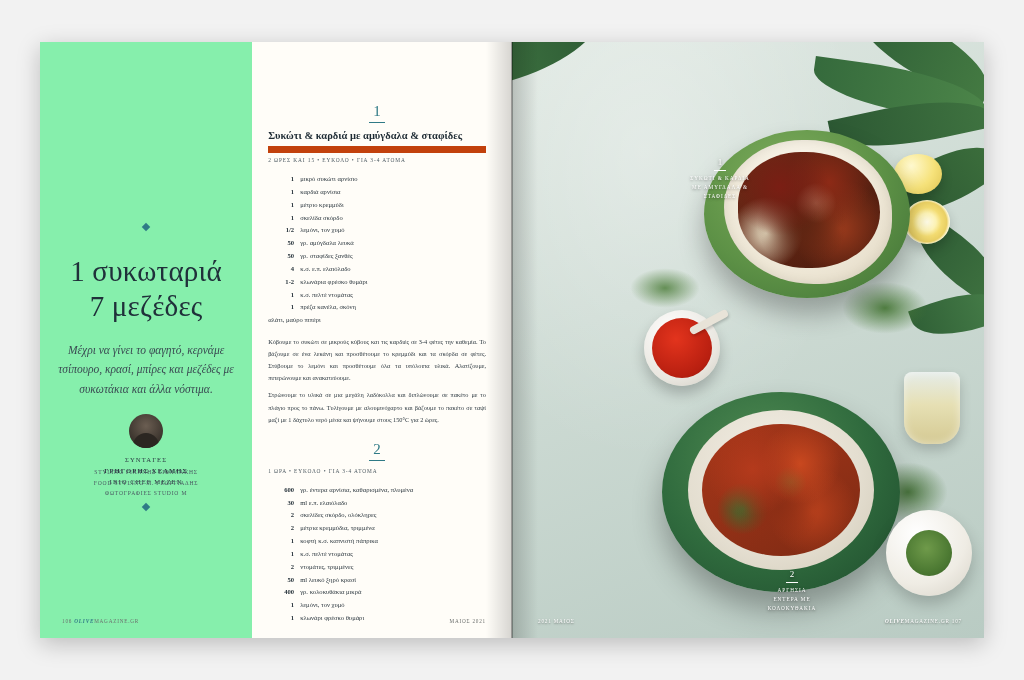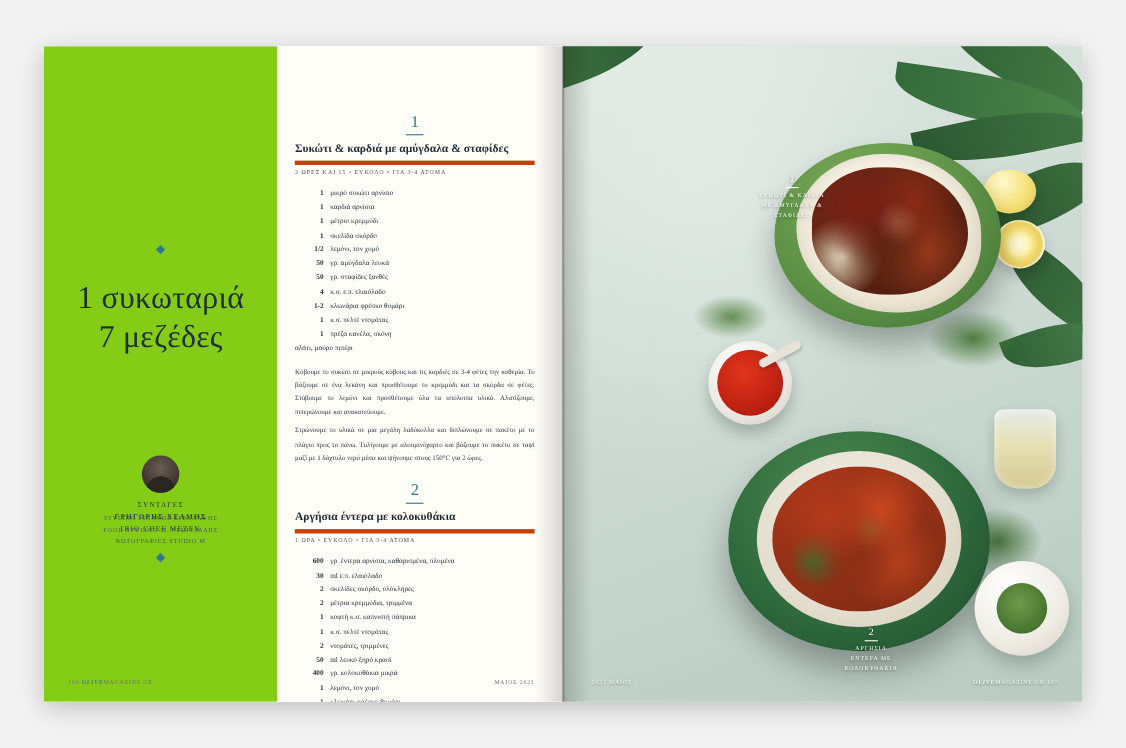--- a/index.html
+++ b/index.html
@@ -25,21 +25,21 @@
     display:flex;
     overflow:hidden;
   }
   .left-page:after{ 
     content:"";position:absolute;right:0;top:0;width:26px;height:100%;
     background:linear-gradient(to right, rgba(0,0,0,0) 0%, rgba(0,0,0,.16) 100%);
     pointer-events:none;
   }
   .col-intro{
     width:224px;
-    background:#84cc16;
+    background:#86efac;
     position:relative;
     padding:0;
   }
   .diamond{
     position:absolute;left:50%;transform:translateX(-50%) rotate(45deg);
     width:6px;height:6px;background:#2f7a86;
   }
   .d1{top:182px;}
   .d2{top:462px;}
   .title-block{
@@ -90,21 +90,21 @@
   .num-badge{text-align:center;margin-bottom:7px;}
   .num-badge .n{
     font-family:"Liberation Serif", serif;
     font-size:15px;color:#2f7a86;line-height:1;
   }
   .num-badge .bar{
     width:16px;height:1px;background:#2f7a86;margin:3px auto 0 auto;
   }
   .recipe-title{
     font-size:10.5px;font-weight:bold;color:#1d2a33;
-    border-bottom:4px solid #c2410c;
+    border-bottom:7px solid #c2410c;
     padding-bottom:5px;margin-bottom:4px;
   }
   .recipe-meta{
     font-size:5.4px;letter-spacing:.9px;color:#4d5a62;
     text-transform:uppercase;margin-bottom:10px;
   }
   .ing-list{
     font-size:6.6px;line-height:1.95;color:#27333b;margin-bottom:9px;
   }
   .ing-row{display:flex;}
@@ -257,20 +257,21 @@
 
     <div class="col-intro">
       <div class="diamond d1"></div>
       <div class="diamond d2"></div>
 
       <div class="title-block">
         <h1>
           <span>1 συκωταριά</span><br>
           <span>7 μεζέδες</span>
         </h1>
+        <div class="subtitle">Μέχρι να γίνει το φαγητό, κερνάμε τσίπουρο, κρασί, μπίρες και μεζέδες με συκωτάκια και άλλα νόστιμα.</div>
       </div>
 
       <div class="chef-block">
         <div class="chef-photo"></div>
         <div class="chef-line">ΣΥΝΤΑΓΕΣ</div>
         <div class="chef-line bold">ΓΡΗΓΟΡΗΣ ΧΕΛΜΗΣ</div>
         <div class="chef-line">IBIO CHEF MEZEN</div>
       </div>
 
       <div class="credits">
@@ -340,21 +341,20 @@
           <p>Κόβουμε το συκώτι σε μικρούς κύβους και τις καρδιές σε 3-4 φέτες την καθεμία. Το βάζουμε σε ένα λεκάνη και προσθέτουμε το κρεμμύδι και τα σκόρδα σε φέτες. Στύβουμε το λεμόνι και προσθέτουμε όλα τα υπόλοιπα υλικά. Αλατίζουμε, πιπερώνουμε και ανακατεύουμε.</p>
           <p>Στρώνουμε το υλικά σε μια μεγάλη λαδόκολλα και διπλώνουμε σε πακέτο με το πλάγιο προς το πάνω. Τυλίγουμε με αλουμινόχαρτο και βάζουμε το πακέτο σε ταψί μαζί με 1 δάχτυλο νερό μέσα και ψήνουμε στους 150°C για 2 ώρες.</p>
         </div>
       </div>
 
       <div>
         <div class="num-badge">
           <div class="n">2</div>
           <div class="bar"></div>
         </div>
-        <div class="recipe-title">Αργήσια έντερα με κολοκυθάκια</div>
         <div class="recipe-meta">1 ΩΡΑ  •  ΕΥΚΟΛΟ  •  ΓΙΑ 3-4 ΑΤΟΜΑ</div>
         <div class="ing-list">
           <div class="ing-row">
               <span class="ing-qty">600</span>
               <span class="ing-name">γρ. έντερα αρνίσια, καθαρισμένα, πλυμένα</span>
             </div>
           <div class="ing-row">
               <span class="ing-qty">30</span>
               <span class="ing-name">ml ε.π. ελαιόλαδο</span>
             </div>

